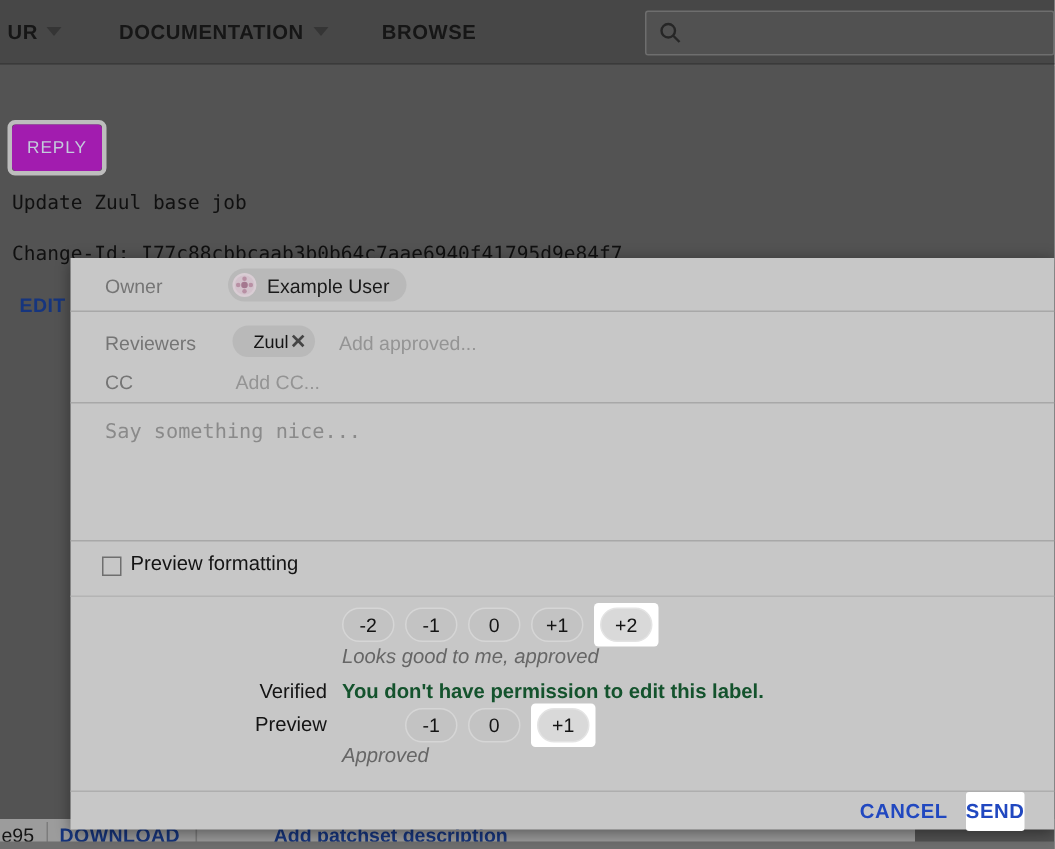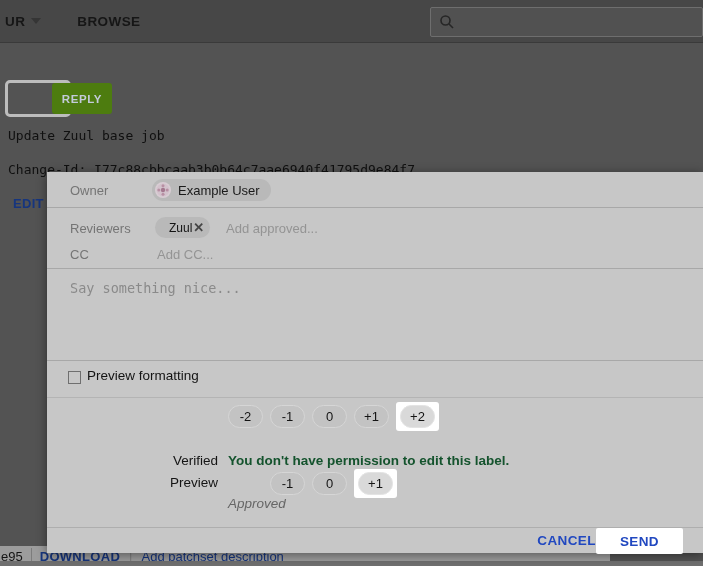--- a/index.html
+++ b/index.html
@@ -25,42 +25,42 @@
   .searchbox input { background:transparent; border:none; outline:none;
     color:#ddd; font-size:13px; width:220px; margin-left:8px;
     font-family:"Liberation Sans", sans-serif; }
 
   
   .page-bg { position:absolute; left:0; top:44px; width:703px; height:502px;
     background:#535353; }
   .reply-ring { position:absolute; left:5px; top:80px; width:66px; height:37px;
     border:3px solid #bdbdbd; border-radius:5px; }
   .reply-btn { position:absolute; left:8px; top:83px; width:60px; height:31px;
-    background:#4d7c0f; border:none; border-radius:3px; color:#c3cbdb;
-    font-size:11.5px; font-weight:bold; letter-spacing:.6px; cursor:pointer;
-    font-family:"Liberation Sans", sans-serif;margin-left:44px; }
+    background:#a21caf; border:none; border-radius:3px; color:#c3cbdb;
+    font-size:11.5px; font-weight:normal; letter-spacing:.6px; cursor:pointer;
+    font-family:"Liberation Sans", sans-serif; }
   .commit-title { position:absolute; left:8px; top:128px;
     font-family:"DejaVu Sans Mono", monospace; font-size:13px; color:#101010; }
   .change-id { position:absolute; left:8px; top:162px;
     font-family:"DejaVu Sans Mono", monospace; font-size:13px; color:#101010;
     white-space:nowrap; }
   .edit-link { position:absolute; left:13px; top:196px; font-size:13px;
     font-weight:bold; color:#16357e; letter-spacing:.3px; cursor:pointer; }
 
   
   .bottom-strip { position:absolute; left:0; top:546px; width:610px; height:20px;
     background:#9c9c9c; }
   .bottom-strip .inner { position:absolute; left:0; top:2px; width:703px;
     height:16px; display:flex; align-items:center; font-size:13px; }
   .sha-frag { color:#141414; margin-left:1px; }
   .vdiv { width:1px; height:16px; background:#7c7c7c; margin:0 8px; }
   .strip-link { color:#16357e; font-weight:bold; letter-spacing:.3px;
     cursor:pointer; }
   .pipe { color:#7c7c7c; margin:0 9px; }
-  .strip-link2 { color:#16357e; font-weight:normal; cursor:pointer; }
+  .strip-link2 { color:#16357e; font-weight:bold; cursor:pointer;margin-left:41px; }
   .bottom-edge { position:absolute; left:0; top:561px; width:703px; height:5px;
     background:#6f6f6f; }
 
   
   .dialog { position:absolute; left:47px; top:172px; width:656px; height:381px;
     background:#c7c7c7; box-shadow:0 2px 10px rgba(0,0,0,.45); }
   .hdiv { position:absolute; left:0; width:656px; height:1px; background:#a8a8a8; }
 
   .row-label { position:absolute; left:23px; font-size:13px; color:#757575; }
 
@@ -97,36 +97,40 @@
     display:flex; align-items:center; justify-content:center;
     font-family:"Liberation Sans", sans-serif; }
   .hl-box { background:#ffffff; border-radius:3px; padding:3px 4px;
     display:flex; }
   .pill.sel { background:#d9d9d9; border-color:#e3e3e3; }
   .hint { position:absolute; left:181px; font-size:13.5px; font-style:italic;
     color:#666666; }
   .no-perm { position:absolute; left:181px; font-size:13.5px; color:#14532d;font-weight:bold; }
 
   .actions { position:absolute; left:0; top:356px; width:656px; height:25px;
-    display:flex; align-items:center; justify-content:flex-end; 
+    display:flex; align-items:center; justify-content:flex-end; gap:12px;
     padding-right:20px; }
   .cancel-btn { background:none; border:none; color:#2148c0; font-size:13.5px;
     font-weight:bold; letter-spacing:.4px; cursor:pointer;
     font-family:"Liberation Sans", sans-serif; }
-  .send-box { background:#ffffff; border-radius:2px; padding:4px 24px; }
+  .send-box { background:#ffffff; border-radius:2px; padding:4px 0; }
   .send-btn { background:none; border:none; color:#2148c0; font-size:13.5px;
     font-weight:bold; letter-spacing:.4px; cursor:pointer;
     font-family:"Liberation Sans", sans-serif; }
 </style>
 </head>
 <body>
 
 <div class="topbar">
   <div class="menu-item m0">
     <span>UR</span>
+    <span class="caret"></span>
+  </div>
+  <div class="menu-item m1">
+    <span>DOCUMENTATION</span>
     <span class="caret"></span>
   </div>
   <div class="menu-item m2">
     <span>BROWSE</span>
   </div>
   <div class="searchbox">
     <svg width="16" height="16" viewBox="0 0 16 16">
       <circle cx="6.5" cy="6.5" r="4.5" fill="none" stroke="#262626" stroke-width="1.6"></circle>
       <line x1="10" y1="10" x2="14" y2="14" stroke="#262626" stroke-width="1.6"></line>
     </svg>
@@ -195,20 +199,21 @@
 
   <div class="pills" style="left:181px; top:230px">
     <button class="pill">-2</button>
     <button class="pill">-1</button>
     <button class="pill">0</button>
     <button class="pill">+1</button>
     <span class="hl-box">
       <button class="pill sel">+2</button>
     </span>
   </div>
+  <div class="hint" style="top:258px">Looks good to me, approved</div>
 
   <div class="score-label" style="left:0; top:281px">Verified</div>
   <div class="no-perm" style="top:281px">You don't have permission to edit this label.</div>
 
   <div class="score-label" style="left:0; top:303px">Preview</div>
   <div class="pills" style="left:223px; top:297px">
     <button class="pill">-1</button>
     <button class="pill">0</button>
     <span class="hl-box">
       <button class="pill sel">+1</button>

